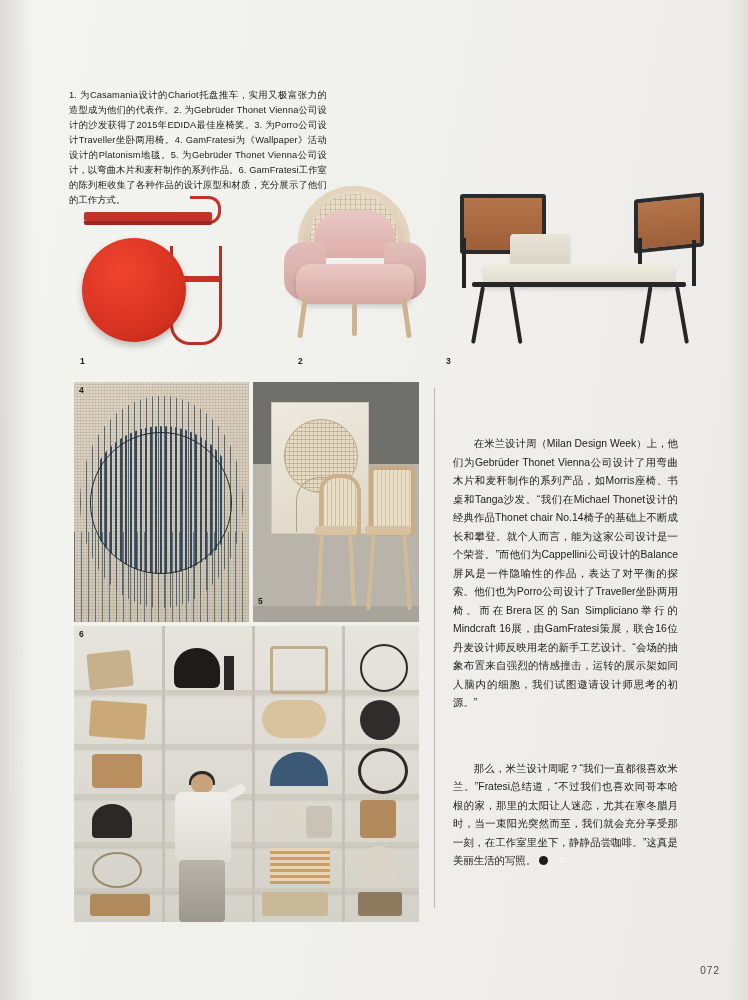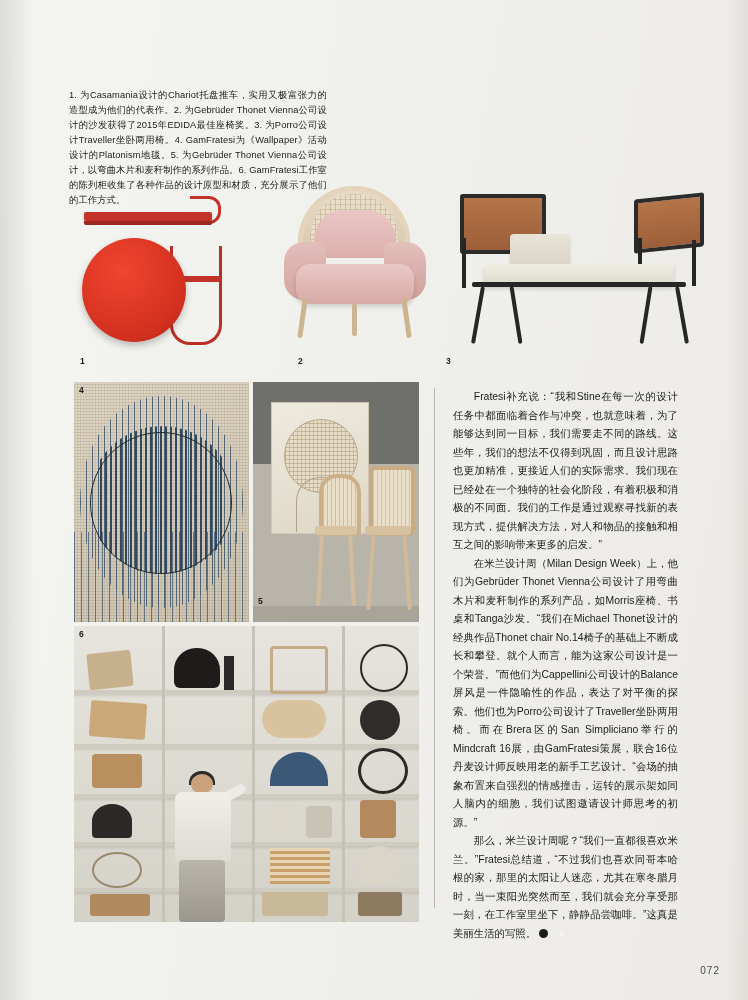--- a/index.html
+++ b/index.html
@@ -288,21 +288,21 @@
     position:absolute; left:10px; top:86px; width:46px; height:62px;
     background:linear-gradient(180deg,#b9b5ab,#9b978e); border-radius:4px;
   }
 
   
   .body-col {
     position:absolute; left:453px; top:388px; width:225px;
     font-size:10.4px; line-height:1.78; color:#1b1b1a; text-align:justify;
   }
   .body-col p { margin:0 0 0 0; text-indent:2em; }
-  .body-col p.tight { text-indent:2em; }
+  .body-col p.tight { text-indent:2em;margin-top:47px; }
   .rule {
     position:absolute; left:434px; top:388px; width:1px; height:520px;
     background:#b9b6ae;
   }
   .endmark{
     display:inline-block; width:9px; height:9px; border-radius:50%;
     background:#1b1b1a; color:#fff; font-size:6.5px; line-height:9px;
     text-align:center; vertical-align:1px; margin-left:3px;
   }
 
@@ -442,19 +442,18 @@
         <div class="pants"></div>
       </div>
 
       <div class="pnum">6</div>
     </div>
   </div>
 
   <div class="rule"></div>
 
   <div class="body-col">
-    <p>Fratesi补充说：“我和Stine在每一次的设计任务中都面临着合作与冲突，也就意味着，为了能够达到同一目标，我们需要走不同的路线。这些年，我们的想法不仅得到巩固，而且设计思路也更加精准，更接近人们的实际需求。我们现在已经处在一个独特的社会化阶段，有着积极和消极的不同面。我们的工作是通过观察寻找新的表现方式，提供解决方法，对人和物品的接触和相互之间的影响带来更多的启发。”</p>
     <p class="tight">在米兰设计周（Milan Design Week）上，他们为Gebrüder Thonet Vienna公司设计了用弯曲木片和麦秆制作的系列产品，如Morris座椅、书桌和Tanga沙发。“我们在Michael Thonet设计的经典作品Thonet chair No.14椅子的基础上不断成长和攀登。就个人而言，能为这家公司设计是一个荣誉。”而他们为Cappellini公司设计的Balance屏风是一件隐喻性的作品，表达了对平衡的探索。他们也为Porro公司设计了Traveller坐卧两用椅。而在Brera区的San Simpliciano举行的Mindcraft 16展，由GamFratesi策展，联合16位丹麦设计师反映用老的新手工艺设计。“会场的抽象布置来自强烈的情感撞击，运转的展示架如同人脑内的细胞，我们试图邀请设计师思考的初源。”</p>
     <p class="tight"><span>那么，米兰设计周呢？“我们一直都很喜欢米兰。”Fratesi总结道，“不过我们也喜欢同哥本哈根的家，那里的太阳让人迷恋，尤其在寒冬腊月时，当一束阳光突然而至，我们就会充分享受那一刻，在工作室里坐下，静静品尝咖啡。”这真是美丽生活的写照。</span><span class="endmark">D</span></p>
   </div>
 
   <div class="folio">072</div>
 </div>
 
 </body></html>

